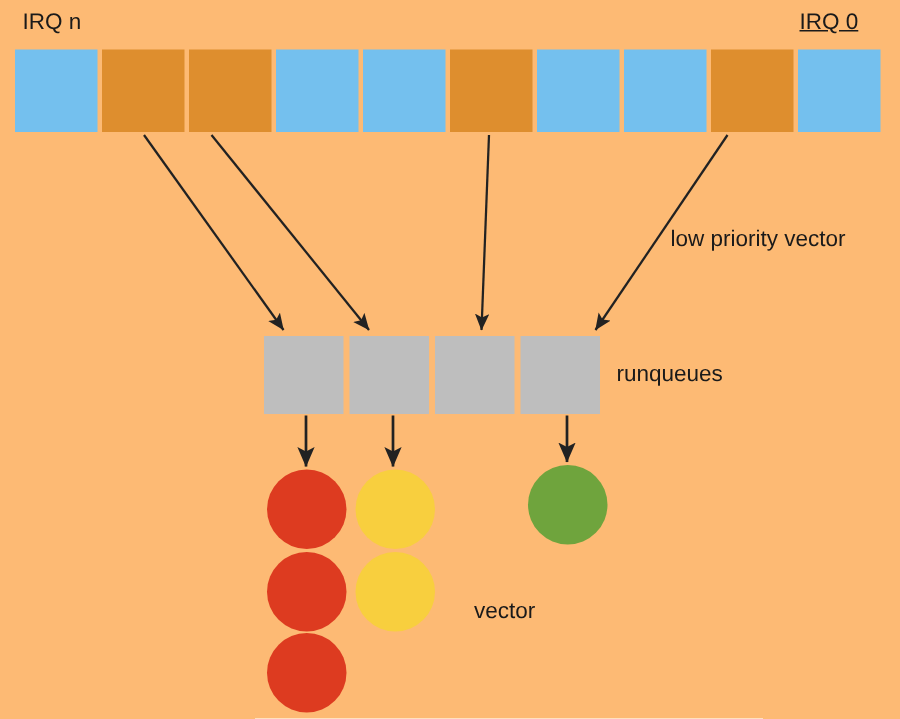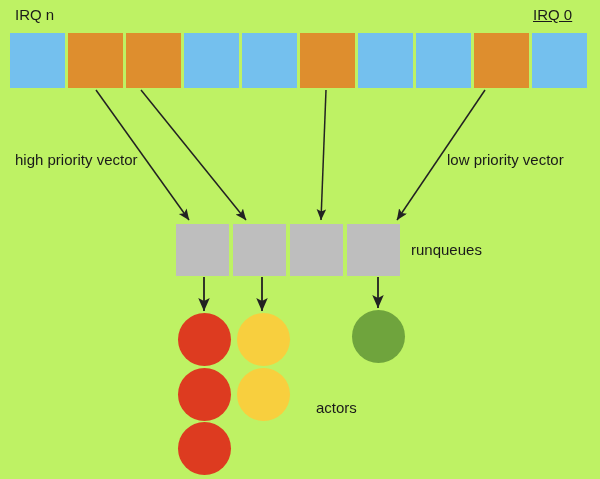--- a/index.html
+++ b/index.html
@@ -8,21 +8,21 @@
     background: #ffffff;
   }
   body {
     font-family: "Liberation Sans", sans-serif;
     -webkit-font-smoothing: antialiased;
   }
   #canvas {
     position: relative;
     width: 600px;
     height: 479px;
-    background: #bef264;
+    background: #fdba74;
     overflow: hidden;
   }
   .lbl {
     position: absolute;
     font-family: "Liberation Sans", sans-serif;
     font-size: 15px;
     color: #1a1a1a;
     white-space: nowrap;
     line-height: 18px;
   }
@@ -122,18 +122,17 @@
     <line x1="141" y1="90" x2="246" y2="220" stroke="#222222" stroke-width="1.5" marker-end="url(#ah)"></line>
     <line x1="326" y1="90" x2="321" y2="220" stroke="#222222" stroke-width="1.5" marker-end="url(#ah)"></line>
     <line x1="485" y1="90" x2="397" y2="220" stroke="#222222" stroke-width="1.5" marker-end="url(#ah)"></line>
     <line x1="204" y1="277" x2="204" y2="311" stroke="#222222" stroke-width="1.8" marker-end="url(#ah)"></line>
     <line x1="262" y1="277" x2="262" y2="311" stroke="#222222" stroke-width="1.8" marker-end="url(#ah)"></line>
     <line x1="378" y1="277" x2="378" y2="308" stroke="#222222" stroke-width="1.8" marker-end="url(#ah)"></line>
   </svg>
 
   <div class="lbl lbl-irq-n">IRQ n</div>
   <div class="lbl lbl-irq-0">IRQ 0</div>
-  <div class="lbl lbl-high">high priority vector</div>
   <div class="lbl lbl-runq">runqueues</div>
   <div class="lbl lbl-low">low priority vector</div>
-  <div class="lbl lbl-actors">actors</div>
+  <div class="lbl lbl-actors">vector</div>
 
 </div>
 
 </body></html>

